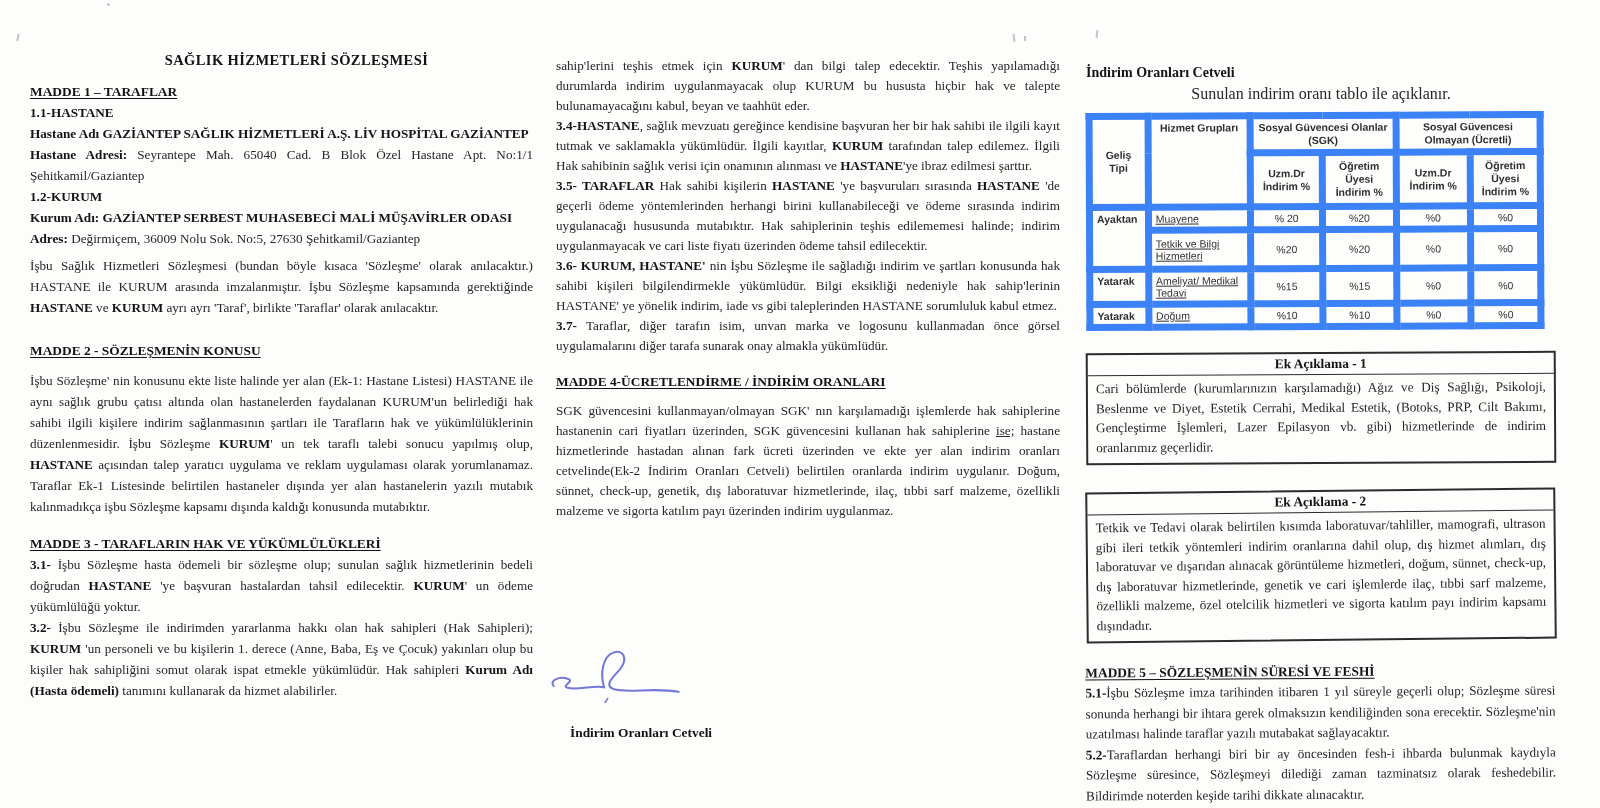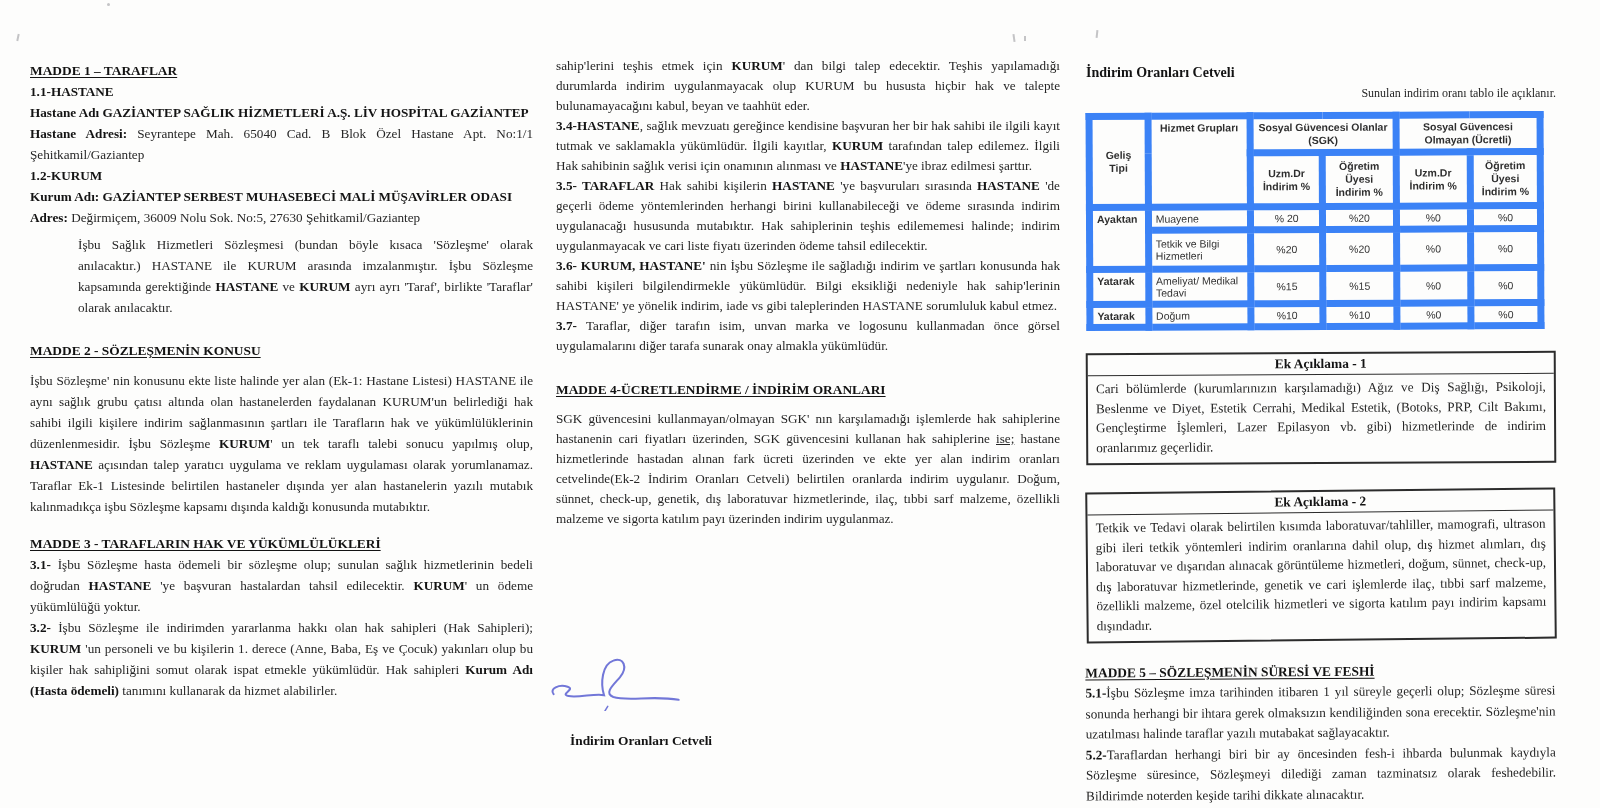--- a/index.html
+++ b/index.html
@@ -12,34 +12,34 @@
   .col3{left:1086px;width:470px;padding-top:62px;}
   p{margin:0;text-align:justify;font-size:13.2px;line-height:21px;}
   .col2 p{line-height:20px;}
   .col3 p.body{line-height:20.5px;}
   .b{font-weight:bold;color:#141414;}
   .u{text-decoration:underline;}
   .doc-title{font-size:14.5px;font-weight:bold;text-align:center;color:#131313;
              letter-spacing:.4px;line-height:21px;padding-left:30px;}
   .h{font-weight:bold;color:#131313;text-decoration:underline;text-underline-offset:2px;
      text-align:left;font-size:13.4px;}
-  .mt6{margin-top:6px;margin-left:48px;} .mt10{margin-top:10px;} .mt16{margin-top:16px;}
-  .mt22{margin-top:22px;} .mt24{margin-top:24px;} .mt2{margin-top:9px;} .mt20{margin-top:20px;}
+  .mt6{margin-top:6px;} .mt10{margin-top:10px;} .mt16{margin-top:16px;}
+  .mt22{margin-top:22px;} .mt24{margin-top:16px;} .mt2{margin-top:9px;} .mt20{margin-top:20px;}
   .sec-head{font-size:14px;font-weight:bold;color:#131313;line-height:21px;}
-  .subtitle{font-size:12px;line-height:21px;text-align:right;}
+  .subtitle{font-size:16px;line-height:21px;text-align:center;}
   
   .rate-table{border-collapse:collapse;width:458px;margin-top:8px;
               font-family:"Liberation Sans",sans-serif;color:#333;transform:rotate(-0.25deg);}
   .rate-table td{border:7px solid #3b82f6;font-size:10.5px;padding:2px 4px;vertical-align:top;}
   .rate-table td.c{text-align:center;}
   .rate-table td.hd{font-weight:bold;color:#2e2e2e;}
   .rate-table td.grp{vertical-align:middle;line-height:13px;}
   .rate-table td.sub{vertical-align:middle;line-height:13px;padding-top:4px;padding-bottom:4px;}
   .rate-table td.v{text-align:center;vertical-align:middle;}
-  .rate-table td.lab{vertical-align:middle;}
+  .rate-table td.lab{vertical-align:middle;text-decoration:underline;}
   
   .ek-box{border:2px solid #2c2c2c;margin-top:22px;background:#fdfdfc;}
   .ek-box.tilt1{transform:rotate(-0.3deg);}
   .ek-box.tilt2{transform:rotate(-0.6deg);margin-top:26px;}
   .ek-title{text-align:center;font-weight:bold;font-size:13.4px;color:#131313;
             border-bottom:1.6px solid #2c2c2c;padding:1px 0;line-height:18px;}
   .ek-body{padding:3px 8px 6px 8px;font-size:13.2px;line-height:19.5px;text-align:justify;}
   
   .sig{display:block;}
   .sig-col2{margin-top:126px;margin-left:-8px;}
@@ -59,20 +59,21 @@
 
 <div class="page">
 
   <div class="speck sp1"></div>
   <div class="speck sp2"></div>
   <div class="speck sp3"></div>
   <div class="speck sp4"></div>
   <div class="speck sp5"></div>
 
   <div class="col col1">
+    <div class="doc-title">SAĞLIK HİZMETLERİ SÖZLEŞMESİ</div>
     <p class="h mt10">MADDE 1 – TARAFLAR</p>
     <p class="b">1.1-HASTANE</p>
     <p><span class="b">Hastane Adı GAZİANTEP SAĞLIK HİZMETLERİ A.Ş. LİV HOSPİTAL GAZİANTEP</span></p>
     <p><span class="b">Hastane Adresi: </span><span>Seyrantepe Mah. 65040 Cad. B Blok Özel Hastane Apt. No:1/1 Şehitkamil/Gaziantep</span></p>
     <p class="b">1.2-KURUM</p>
     <p><span class="b">Kurum Adı: GAZİANTEP SERBEST MUHASEBECİ MALİ MÜŞAVİRLER ODASI</span></p>
     <p><span class="b">Adres: </span><span>Değirmiçem, 36009 Nolu Sok. No:5, 27630 Şehitkamil/Gaziantep</span></p>
     <p class="mt6"><span>İşbu Sağlık Hizmetleri Sözleşmesi (bundan böyle kısaca 'Sözleşme' olarak anılacaktır.) HASTANE ile KURUM arasında imzalanmıştır.  İşbu Sözleşme kapsamında gerektiğinde </span><span class="b">HASTANE</span><span> ve </span><span class="b">KURUM</span><span> ayrı ayrı 'Taraf', birlikte 'Taraflar' olarak anılacaktır.</span></p>
     <p class="h mt22">MADDE 2 - SÖZLEŞMENİN KONUSU</p>
     <p class="mt2"><span>İşbu Sözleşme' nin konusunu ekte liste halinde yer alan (Ek-1: Hastane Listesi) HASTANE ile aynı sağlık grubu çatısı altında olan hastanelerden faydalanan KURUM'un belirlediği hak sahibi ilgili kişilere indirim sağlanmasının şartları ile Tarafların hak ve yükümlülüklerinin düzenlenmesidir.  İşbu Sözleşme </span><span class="b">KURUM</span><span>' un tek taraflı talebi sonucu yapılmış olup, </span><span class="b">HASTANE</span><span> açısından talep yaratıcı uygulama ve reklam uygulaması olarak yorumlanamaz. Taraflar Ek-1 Listesinde belirtilen hastaneler dışında yer alan hastanelerin yazılı mutabık kalınmadıkça işbu Sözleşme kapsamı dışında kaldığı konusunda mutabıktır.</span></p>

